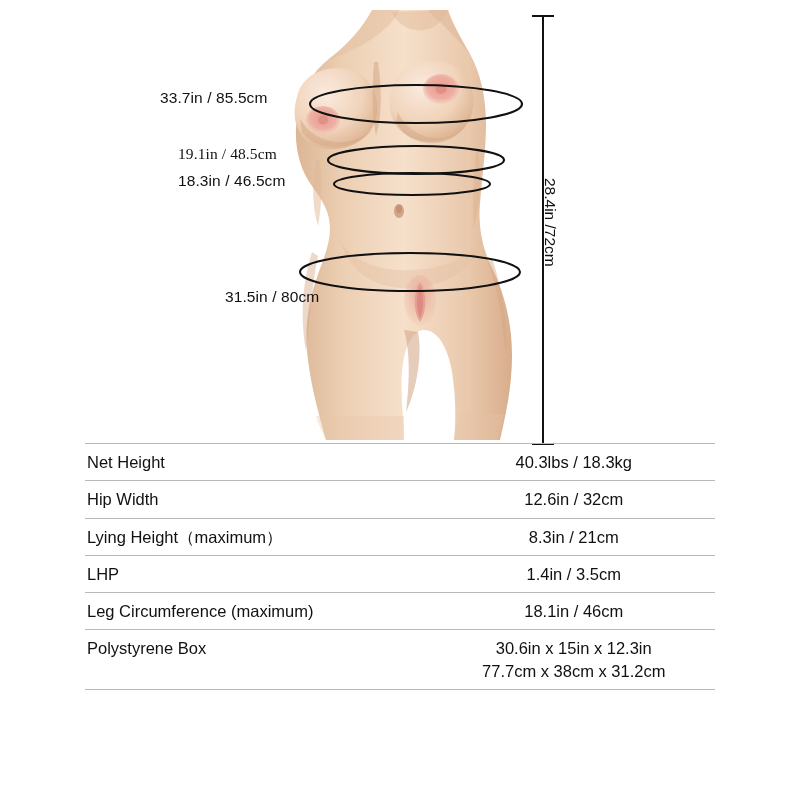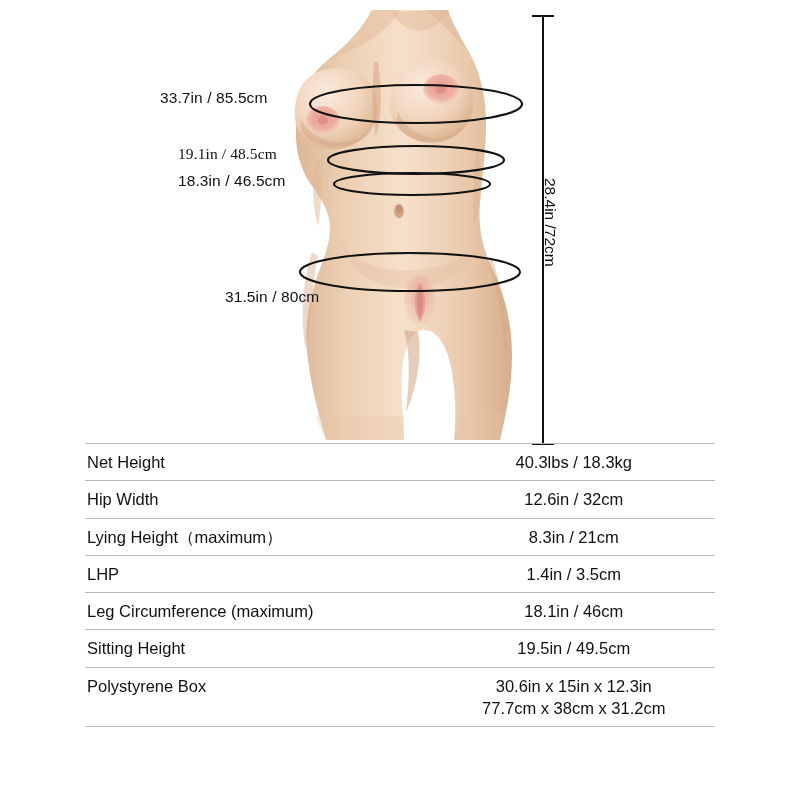--- a/index.html
+++ b/index.html
@@ -229,22 +229,18 @@
     </tr>
     <tr>
       <td class="label">LHP</td>
       <td class="value">1.4in / 3.5cm</td>
     </tr>
     <tr>
       <td class="label">Leg Circumference (maximum)</td>
       <td class="value">18.1in / 46cm</td>
     </tr>
     <tr>
-      <td class="label">Sitting Height</td>
-      <td class="value">19.5in / 49.5cm</td>
-    </tr>
-    <tr>
       <td class="label">Polystyrene Box</td>
       <td class="value">30.6in x 15in x 12.3in
 77.7cm x 38cm x 31.2cm</td>
     </tr>
   </tbody>
 </table>
 
 </body></html>

